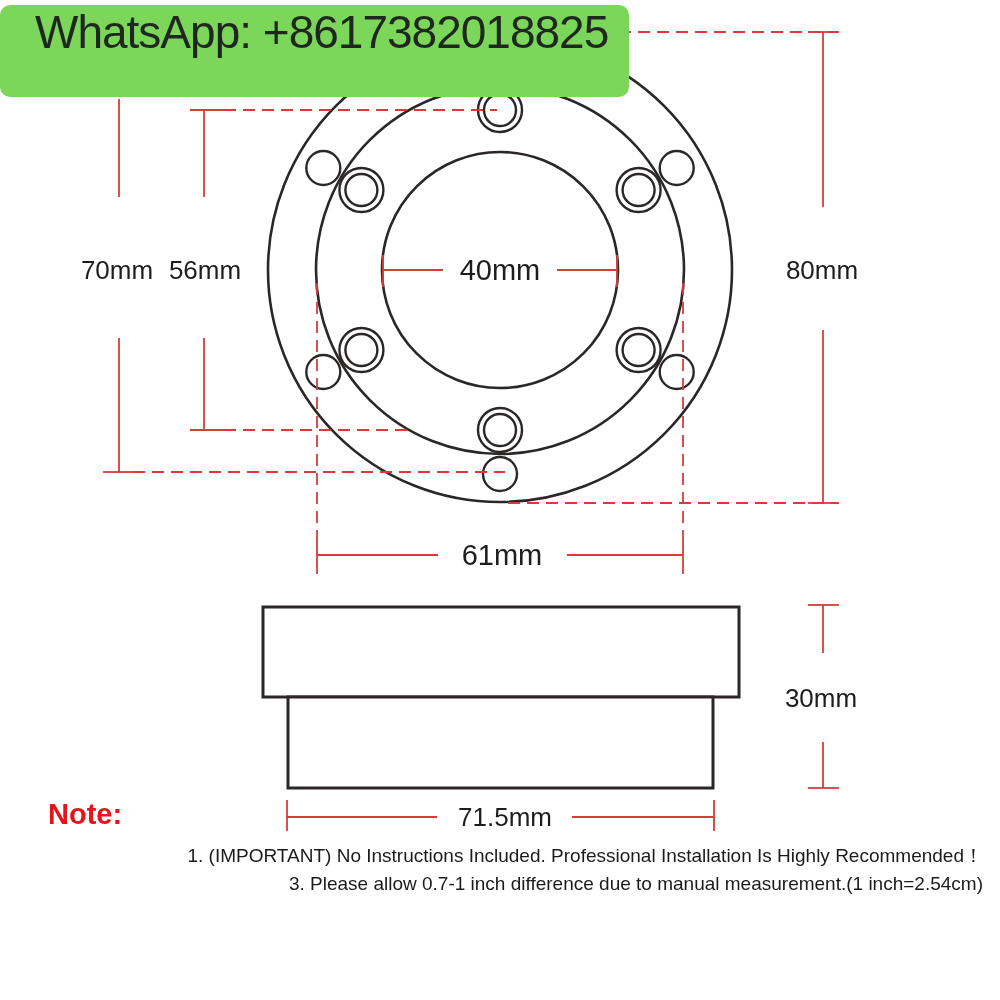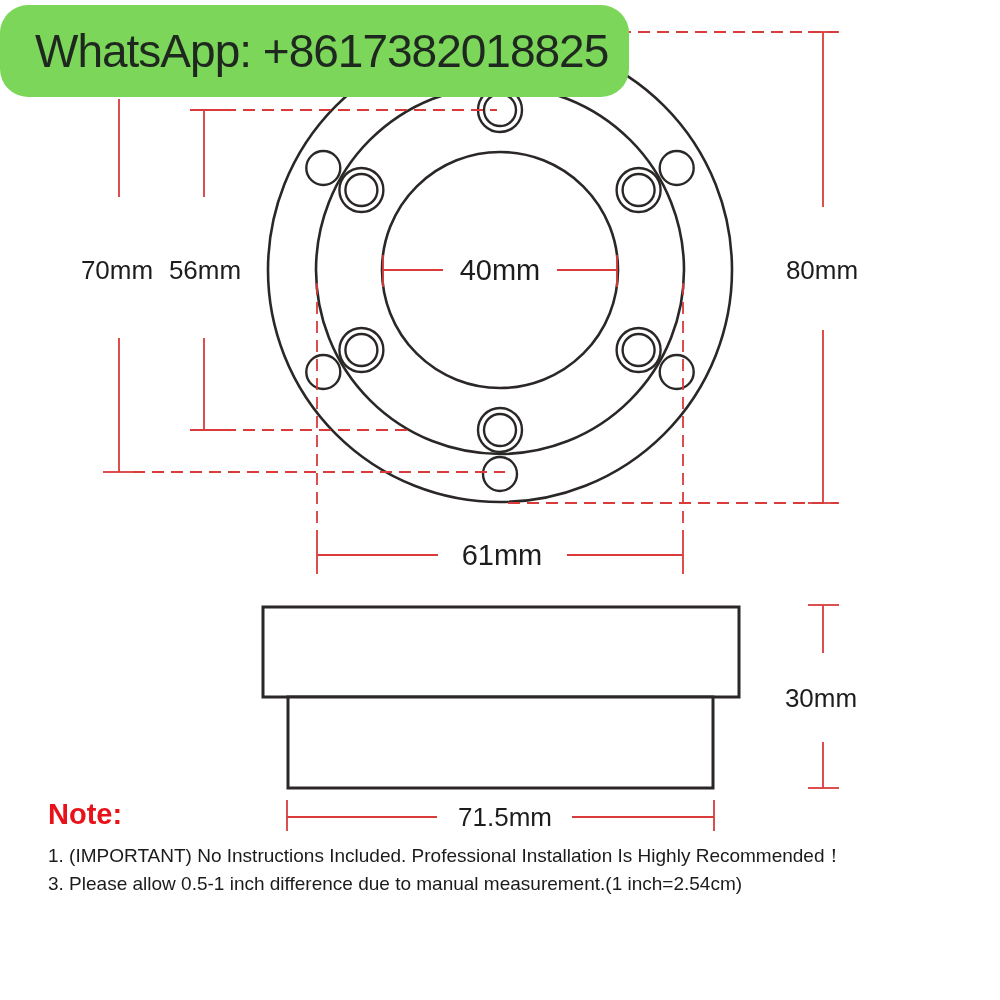--- a/index.html
+++ b/index.html
@@ -18,32 +18,32 @@
   .blk{stroke:var(--ink);fill:none;}
   .blk circle{stroke-width:2.6;}
   .blk .ring{stroke-width:2.4;}
   .blk rect{stroke-width:3;fill:#ffffff;}
   .red{stroke:var(--red);stroke-width:1.8;fill:none;}
   .dash{stroke-dasharray:12 7;}
   .dim{font-family:"Liberation Sans",sans-serif;font-size:26px;fill:#1d1d1d;text-anchor:middle;}
   .dim.lg{font-size:29px;}
   .banner{
     position:absolute;left:0;top:5px;width:629px;height:92px;
-    background:var(--green);border-radius:28px;
-    display:flex;align-items:center;padding-left:35px;box-sizing:border-box;
+    background:var(--green);border-radius:10px;
+    display:flex;padding-left:35px;box-sizing:border-box;
   }
   .banner span{
     font-size:46px;color:#1f281f;letter-spacing:-1px;white-space:nowrap;
   }
   .notes{position:absolute;left:48px;top:798px;width:935px;color:var(--text);}
   .notes-heading{
     color:var(--red-bright);font-weight:bold;font-size:29px;line-height:32px;
   }
   .notes-list{margin-top:12px;font-size:19px;line-height:28px;}
-  .note-item{white-space:normal;}
+  .note-item{white-space:normal;text-align:right;}
 </style>
 </head>
 <body>
 
 <div class="page">
 
   <svg class="diagram" width="1000" height="1000" viewBox="0 0 1000 1000">
 
     <g class="blk">
       <circle cx="500" cy="270" r="232"></circle>
@@ -137,17 +137,17 @@
   </svg>
 
   <div class="banner">
     <span>WhatsApp: +8617382018825</span>
   </div>
 
   <div class="notes">
     <div class="notes-heading">Note:</div>
     <div class="notes-list">
       <div class="note-item">1. (IMPORTANT) No Instructions Included. Professional Installation Is Highly Recommended！</div>
-      <div class="note-item">3. Please allow 0.5-1 inch difference due to manual measurement.(1 inch=2.54cm)</div>
+      <div class="note-item">3. Please allow 0.7-1 inch difference due to manual measurement.(1 inch=2.54cm)</div>
     </div>
   </div>
 
 </div>
 
 </body></html>

